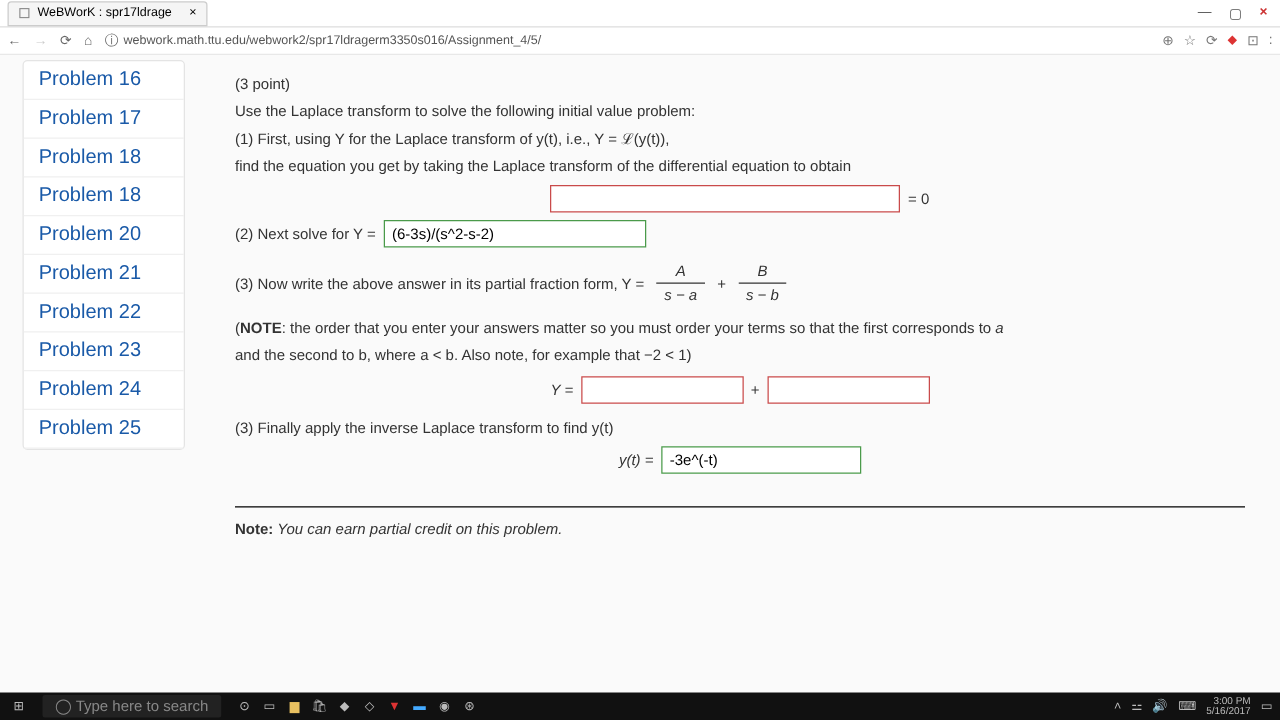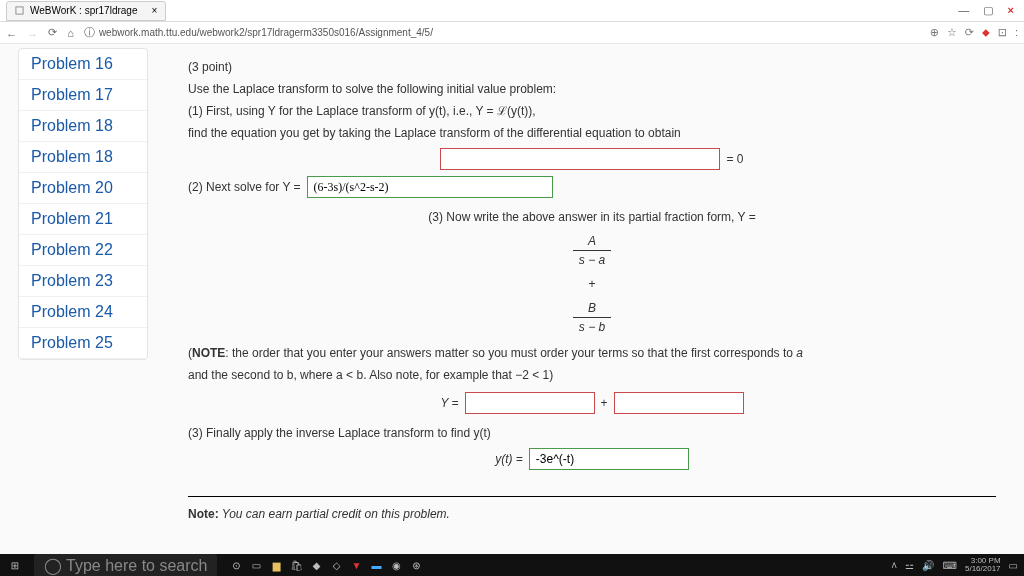--- a/index.html
+++ b/index.html
@@ -14,30 +14,30 @@
 .content { display:flex; height:510px; background:#fafafa; }
 .sidebar { width:130px; background:#fff; border:1px solid #e4e4e4; border-radius:4px; margin:4px 0 0 18px; align-self:flex-start; }
 .side-item { padding:6px 12px; font-size:16px; color:#1a5aa8; border-bottom:1px solid #f0f0f0; cursor:pointer; }
 .main { flex:1; padding:10px 28px 10px 40px; font-size:12px; color:#333; line-height:1.5; overflow:auto; }
 .main p { margin:4px 0; }
 .eq { font-style:italic; }
 .answer-row { display:flex; align-items:center; gap:6px; margin:6px 0; }
 .answer-row.center { justify-content:center; }
 .answer-input { height:22px; padding:2px 6px; font-size:12px; border:1px solid #999; }
 .inp-red { border:1.5px solid #c94a4a; width:280px; }
-.inp-green { border:1.5px solid #4a9a4a; width:246px;font-family:Liberation Serif, serif; }
+.inp-green { border:1.5px solid #4a9a4a; width:210px; }
 .inp-red-sm { border:1.5px solid #c94a4a; width:130px; }
 .inp-green-sm { border:1.5px solid #4a9a4a; width:160px; }
 .frac { display:inline-block; text-align:center; vertical-align:middle; margin:0 4px; font-style:italic; }
 .frac .num { border-bottom:1px solid #333; padding:0 6px; font-size:12px; }
 .frac .den { padding:0 6px; font-size:12px; }
 .note-box { margin-top:26px; font-size:12px; border-top:1px solid #000000; padding-top:8px; }
 .taskbar { position:absolute; bottom:0; left:0; right:0; height:22px; background:#111; display:flex; align-items:center; padding:0 6px; color:#bbb; font-size:10px; gap:2px; }
 .task-ico { width:18px; height:16px; display:inline-flex; align-items:center; justify-content:center; font-size:10px; }
-.search-box { background:#222; padding:2px 10px; border-radius:2px; color:#888; margin:0 8px; font-size:16px; }
+.search-box { background:#222; padding:2px 10px; border-radius:2px; color:#888; margin:0 8px; font-size:12px; }
 .tray { margin-left:auto; display:flex; align-items:center; gap:8px; }
 .clock { text-align:right; line-height:1; font-size:8px; }
 .svg-ico { width:9px; height:9px; }
 </style>
 </head>
 <body>
 
 <div class="browser-top">
   <div class="tab">
     <svg class="svg-ico" viewBox="0 0 10 10">
@@ -95,21 +95,21 @@
     <div class="answer-row center">
       <input class="answer-input inp-red" style="">
       <span>= 0</span>
     </div>
 
     <div class="answer-row">
       <span>(2) Next solve for Y =</span>
       <input class="answer-input inp-green" value="(6-3s)/(s^2-s-2)" style="">
     </div>
 
-    <div class="answer-row" style="margin-top:10px;flex-direction:column;">
+    <div class="answer-row" style="margin-top:10px;">
       <span>(3) Now write the above answer in its partial fraction form, Y =</span>
       <span class="frac">
         <div class="num">A</div>
         <div class="den">s − a</div>
       </span>
       <span>+</span>
       <span class="frac">
         <div class="num">B</div>
         <div class="den">s − b</div>
       </span>

